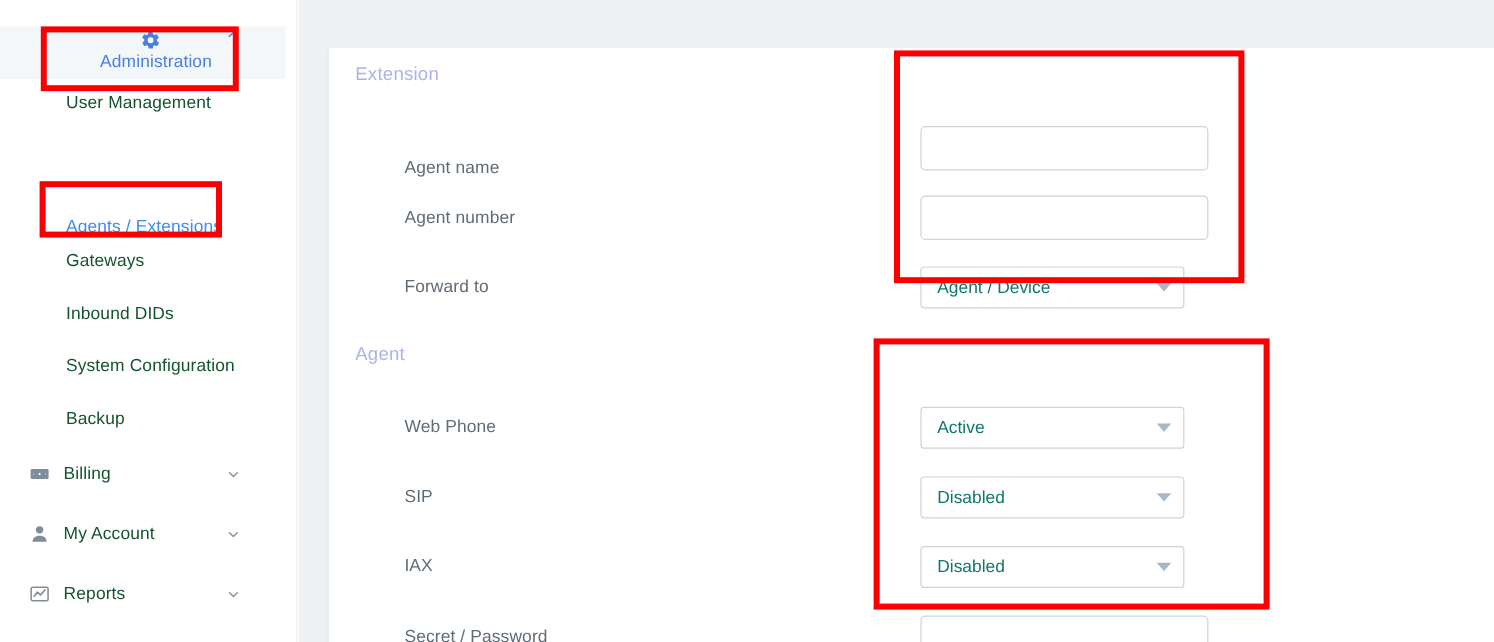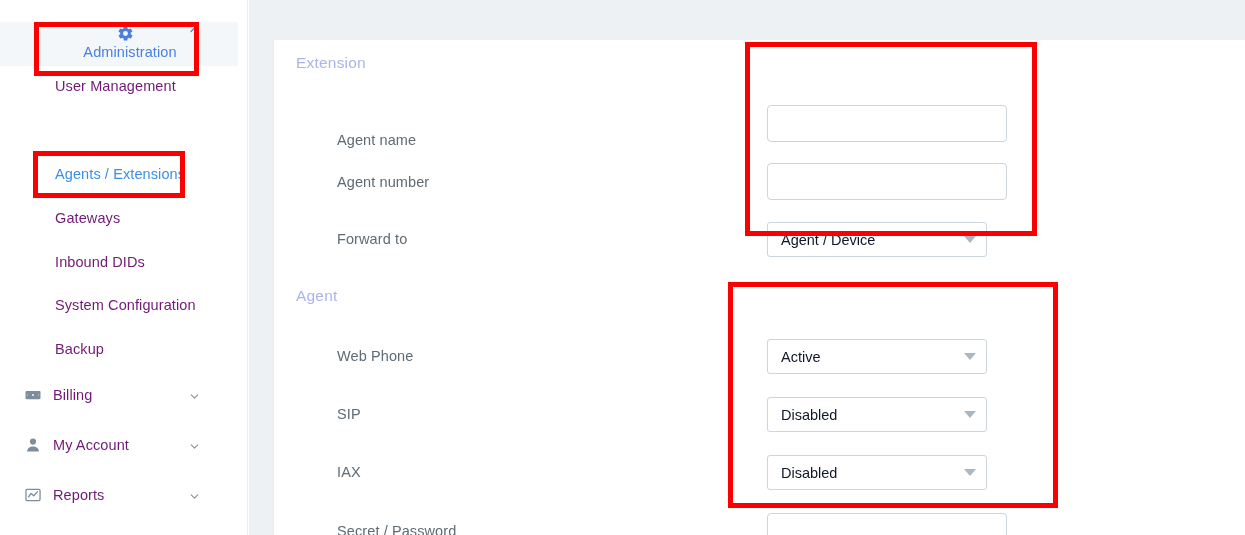--- a/index.html
+++ b/index.html
@@ -43,21 +43,21 @@
     width: 22px;
     height: 22px;
     display: flex;
     align-items: center;
     justify-content: center;
     margin-right: 9px;
     flex: 0 0 auto;
   }
   .nav-label {
     font-size: 14.5px;
-    color: #701a75;
+    color: #14532d;
     letter-spacing: 0.1px;
     white-space: nowrap;
   }
   .nav-label.blue { color: #4a7fe0; }
   .nav-label.link { color: #3b8fe8; }
   .chevron {
     position: absolute;
     right: 38px;
     width: 12px;
     height: 12px;
@@ -109,21 +109,21 @@
     background: #ffffff;
     border: 1px solid #ccd4dc;
     border-radius: 3px;
     display: flex;
     align-items: center;
     padding: 0 10px 0 13px;
     cursor: pointer;
   }
   .select-value {
     font-size: 14.5px;
-    color: #0f172a;
+    color: #0f766e;
     flex: 1;
     white-space: nowrap;
   }
   .caret {
     width: 0; height: 0;
     border-left: 6px solid transparent;
     border-right: 6px solid transparent;
     border-top: 7px solid #aab7c4;
     flex: 0 0 auto;
   }
@@ -155,21 +155,21 @@
           <polyline points="6,15 12,9 18,15"></polyline>
         </svg>
       </span>
     </div>
 
     <div class="nav-item sub" style="top:64px;">
       <span class="nav-label">User Management</span>
     </div>
 
 
-    <div class="nav-item sub" style="top:152px;text-align:center;">
+    <div class="nav-item sub" style="top:167px;text-align:center;">
       <span class="nav-label link">Agents / Extensions</span>
     </div>
 
     <div class="nav-item sub" style="top:196px;">
       <span class="nav-label">Gateways</span>
     </div>
 
     <div class="nav-item sub" style="top:240px;">
       <span class="nav-label">Inbound DIDs</span>
     </div>

